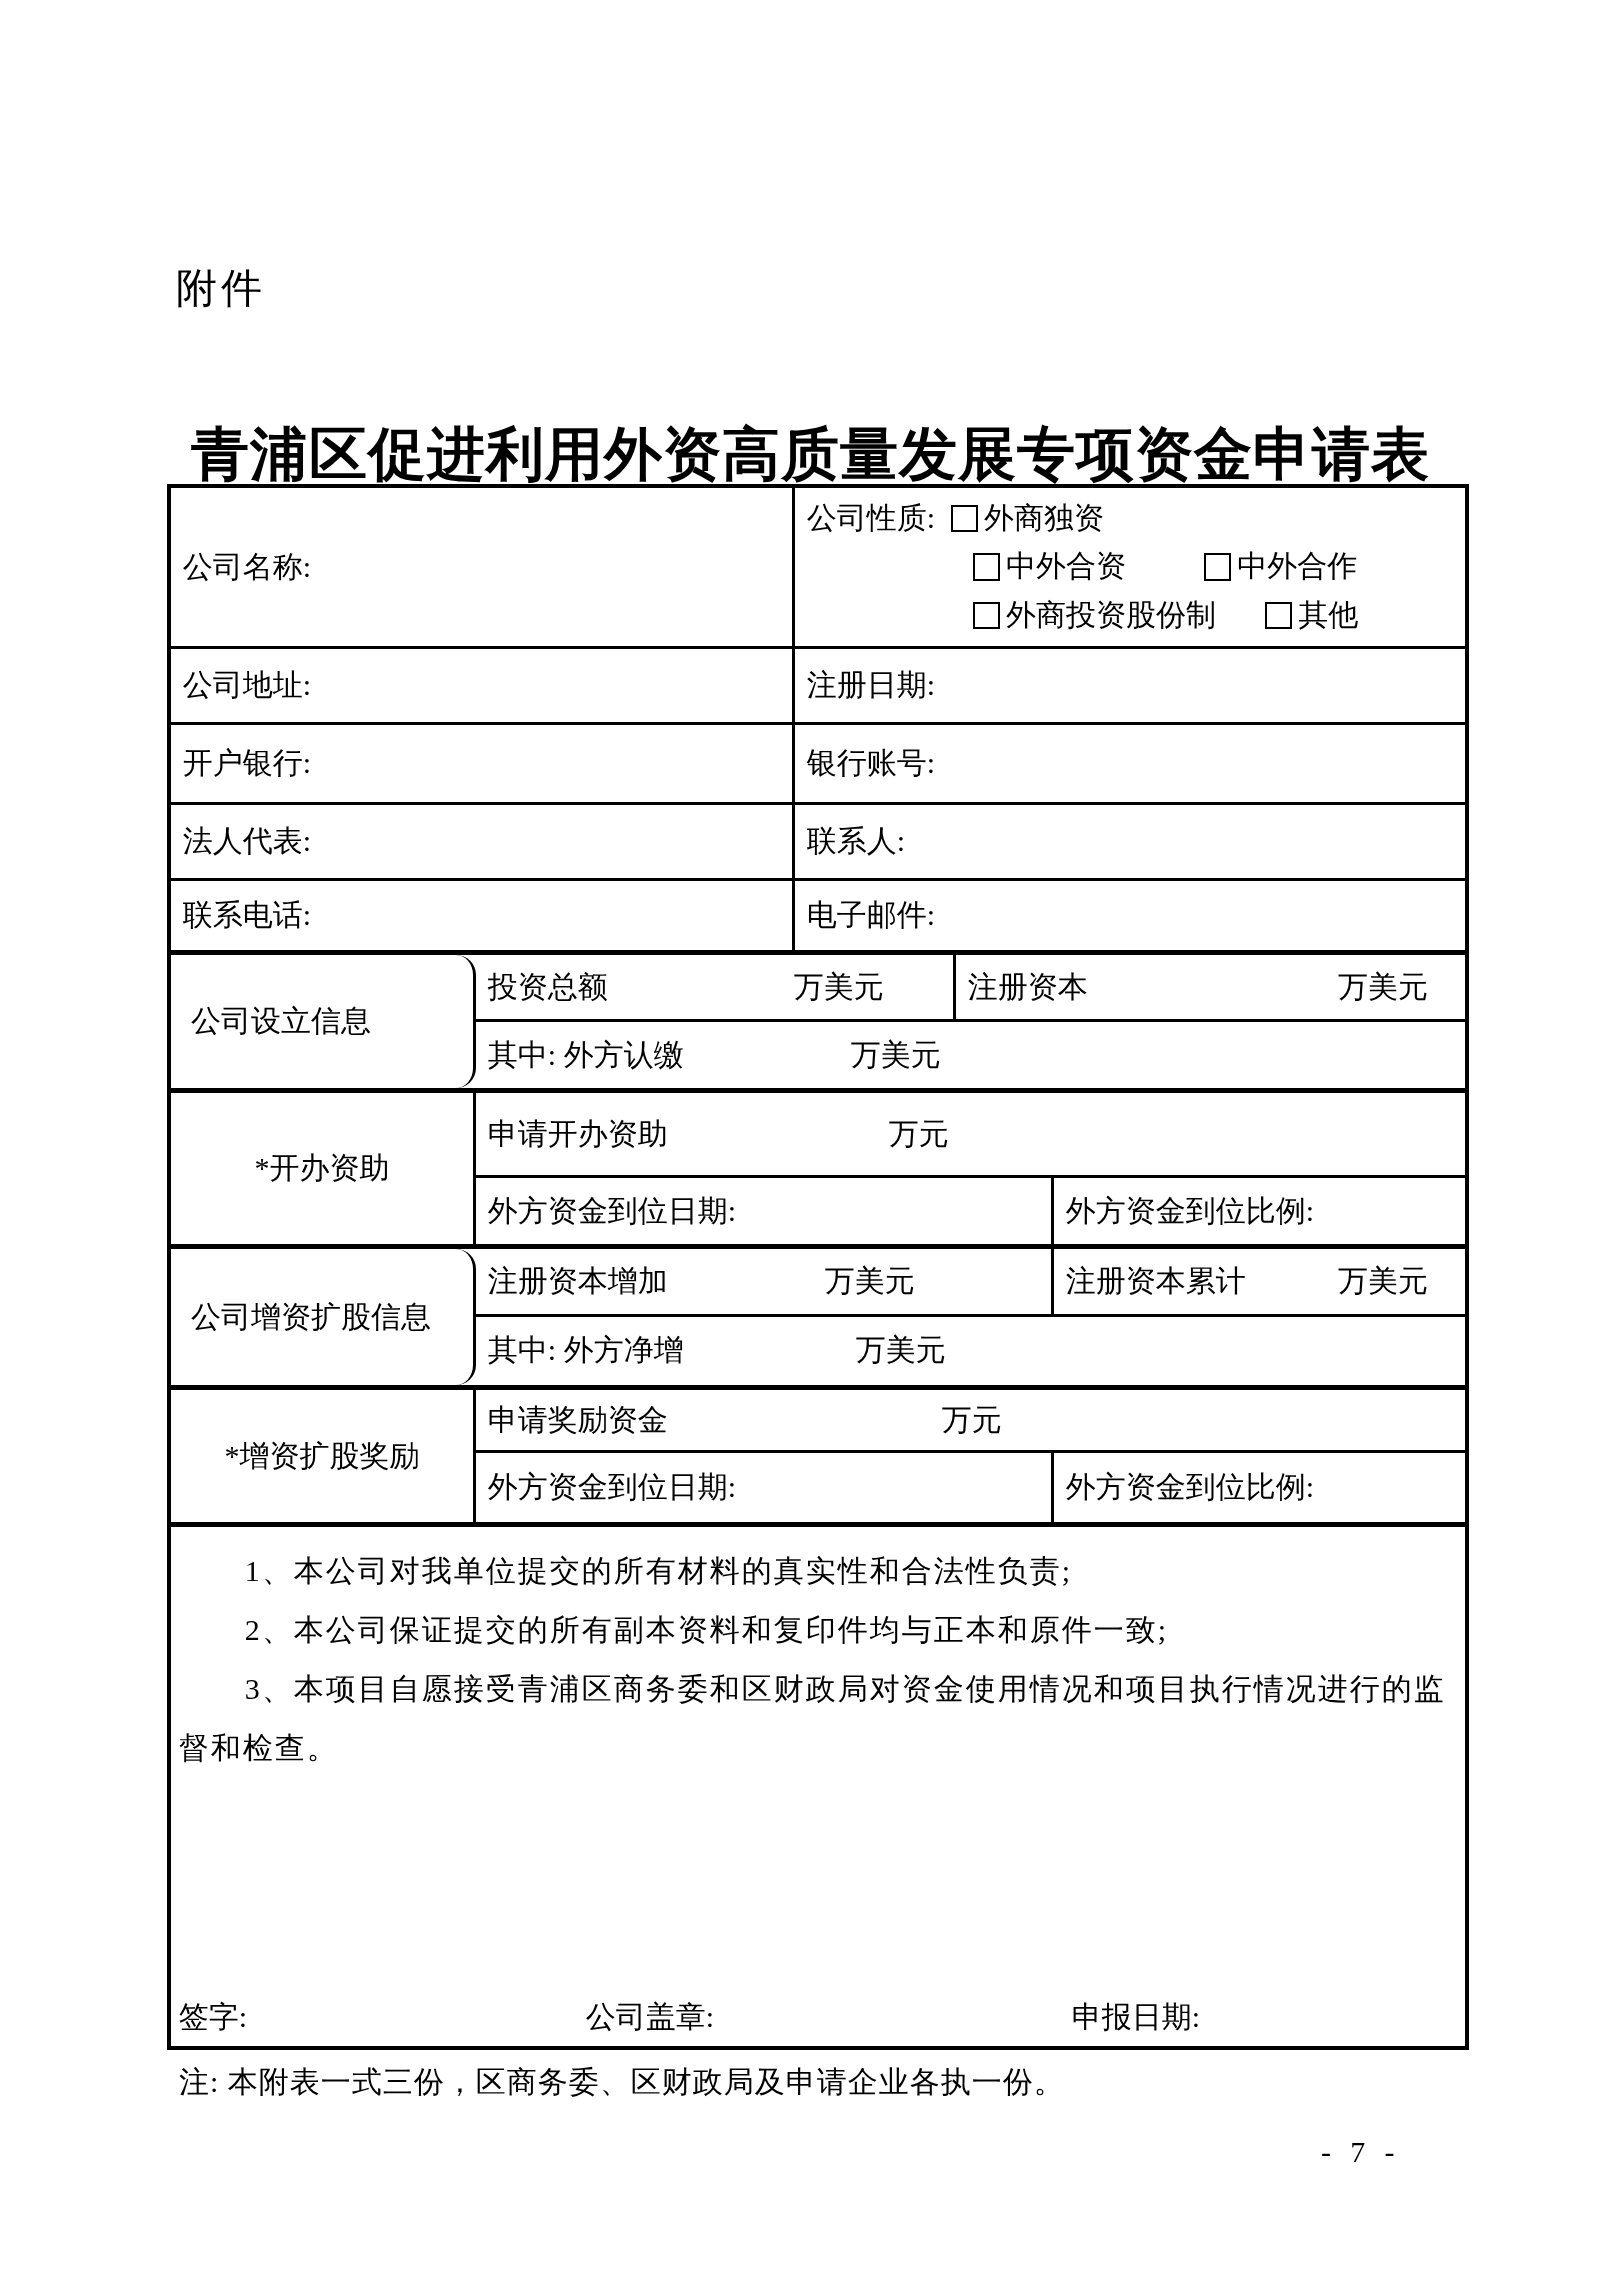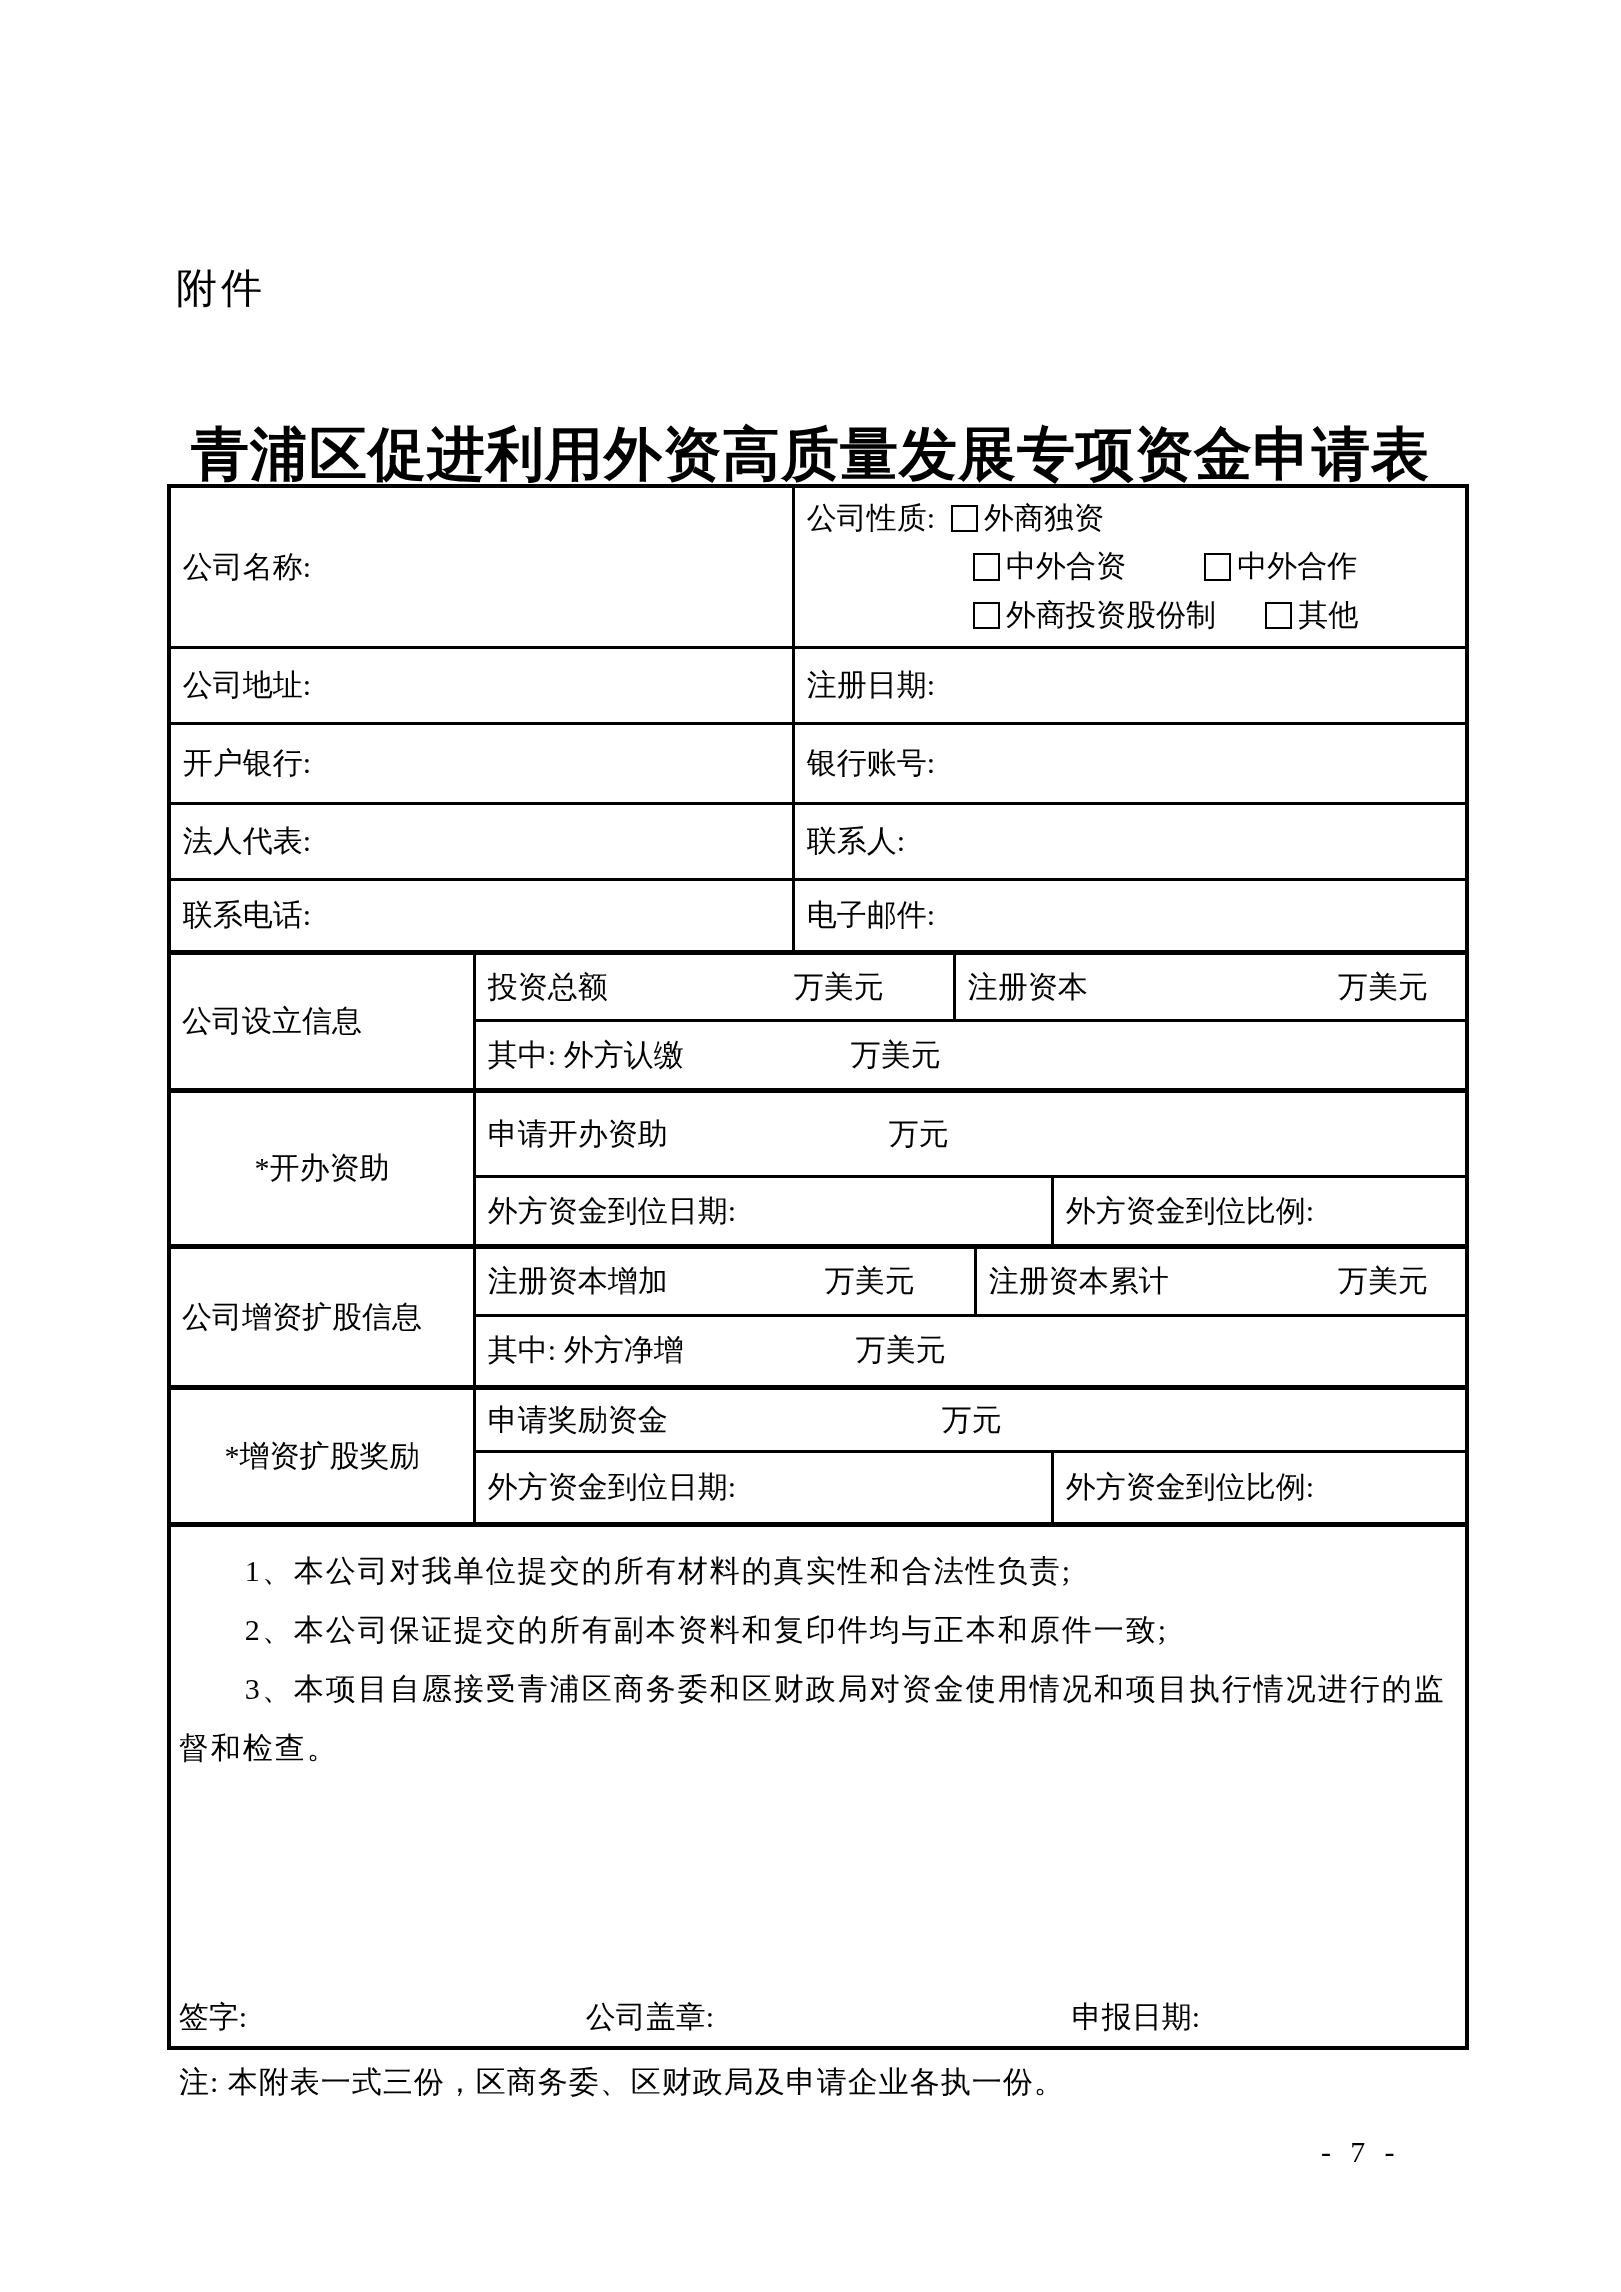--- a/index.html
+++ b/index.html
@@ -46,21 +46,21 @@
     margin-right:5.9px; flex:0 0 auto;
   }
   .opt { display:flex; align-items:center; }
   .gap-b { margin-left:78px; }
   .gap-c { margin-left:49px; }
   
   .ghead {
     width:305px; border-right:3.9px solid #000;
     display:flex; align-items:center; box-sizing:border-box;
   }
-  .ghead.padded { padding-left:11px; }
+  .ghead.padded { padding-left:20px;border-radius:20px; }
   .ghead.centered { justify-content:center; }
   .gbody { flex:1; display:flex; flex-direction:column; }
   .srow { display:flex; box-sizing:border-box; border-bottom:3.9px solid #000; }
   .srow.last { border-bottom:none; }
   .scell { display:flex; align-items:center; padding-left:11.8px; box-sizing:border-box; }
   .scell.b { border-right:3.9px solid #000;font-family:Liberation Serif, serif; }
   .scell.grow { flex:1; }
   .unit.push { margin-left:auto; margin-right:37px; }
   
   .decl {
@@ -210,21 +210,21 @@
         </div>
       </div>
     </div>
 
     <div class="row thick" style="height:141px">
       <div class="ghead padded">
         <span>公司增资扩股信息</span>
       </div>
       <div class="gbody">
         <div class="srow" style="height:71px">
-          <div class="scell b" style="width:501px">
+          <div class="scell b" style="width:578px">
             <span>注册资本增加</span>
             <span class="unit" style="margin-left:157px">万美元</span>
           </div>
           <div class="scell grow">
             <span>注册资本累计</span>
             <span class="unit push">万美元</span>
           </div>
         </div>
         <div class="srow last" style="height:72px">
           <div class="scell grow">

